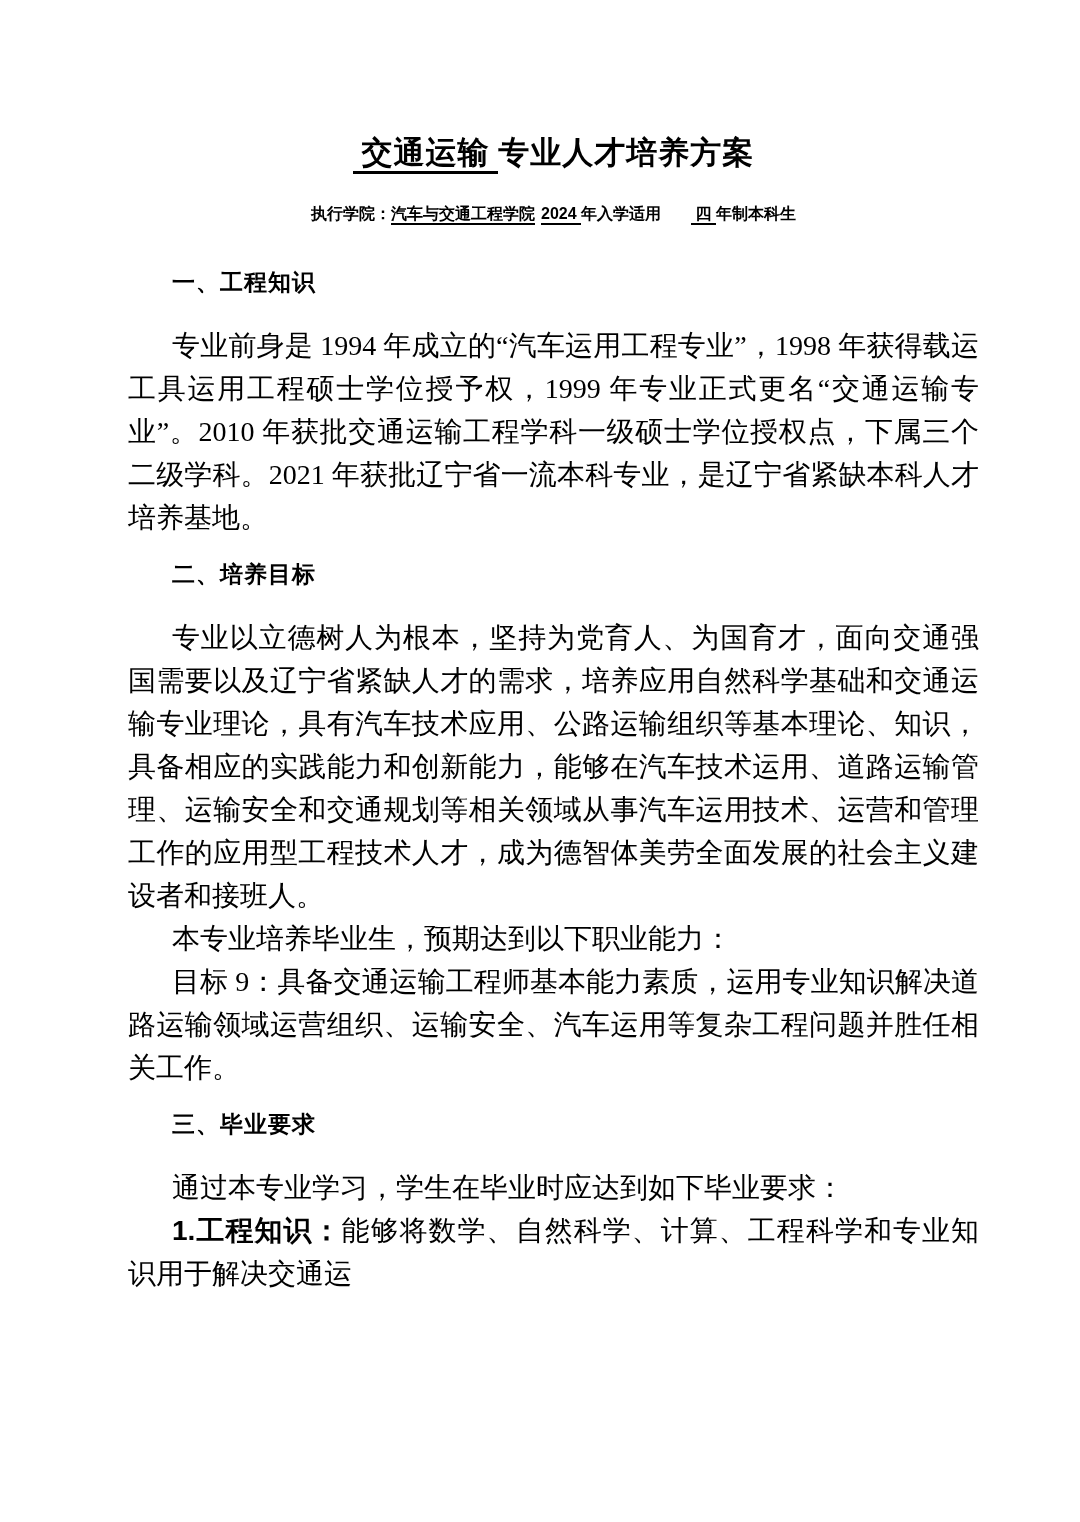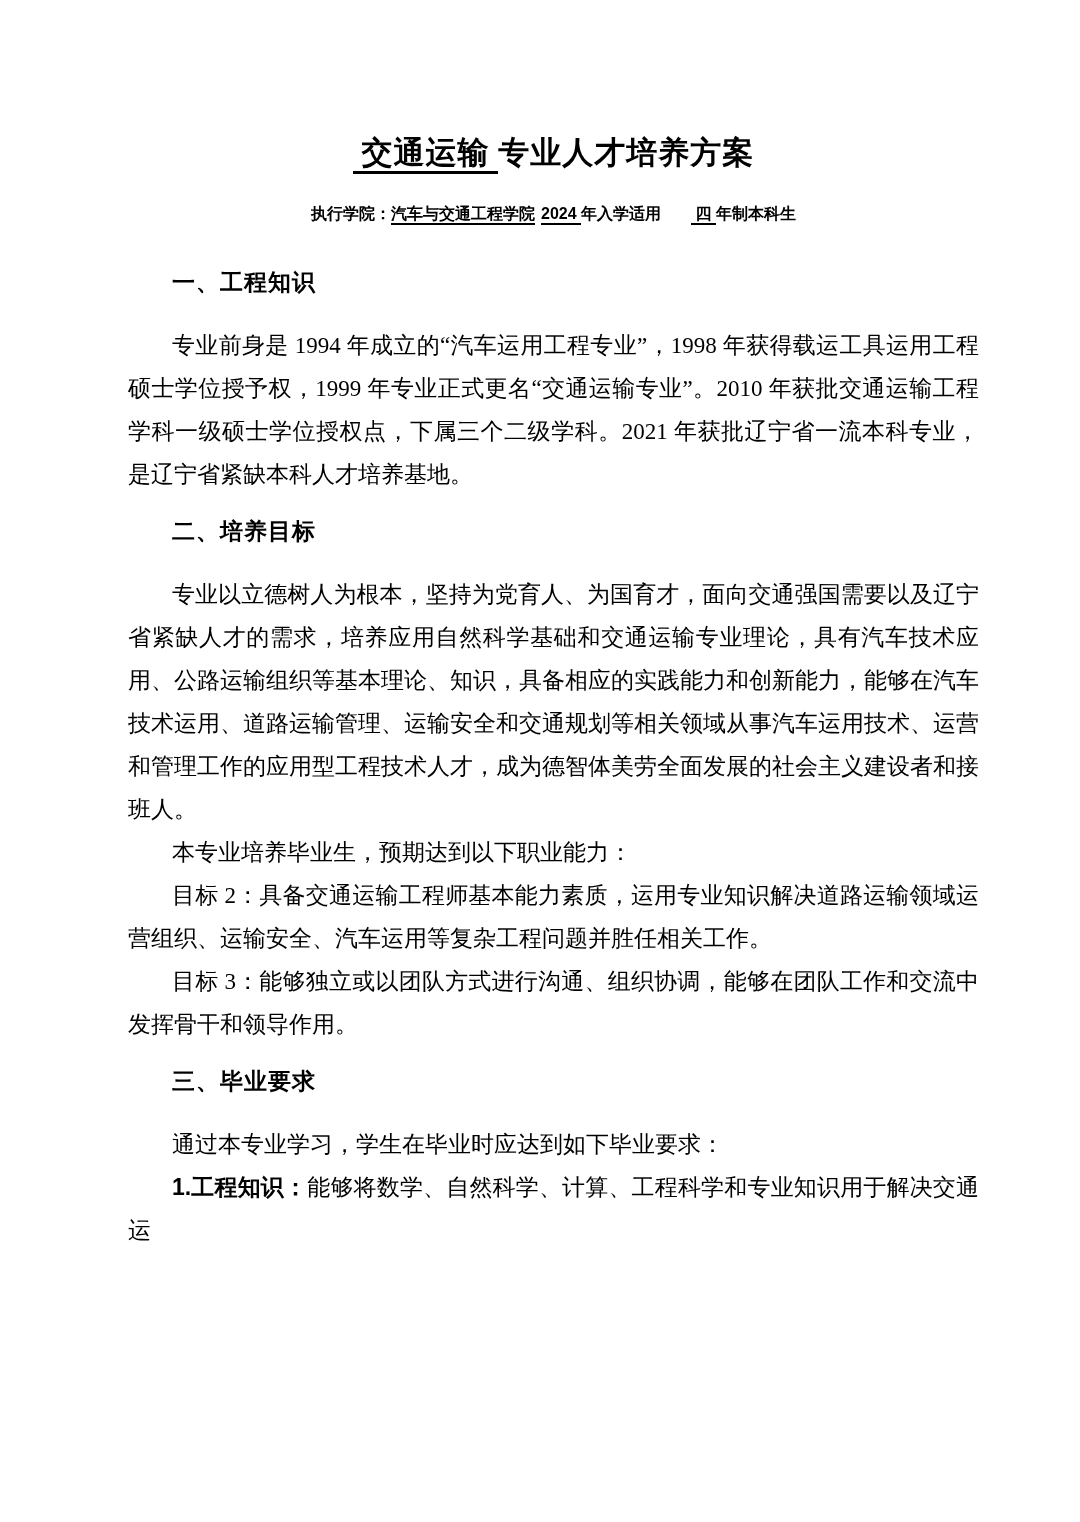--- a/index.html
+++ b/index.html
@@ -61,21 +61,21 @@
     margin: 20px 0 26px 0;
     padding-left: 44px;
     letter-spacing: 1px;
   }
   .section-heading.first {
     margin-top: 40px;
   }
   
   .body-para {
     font-family: "Liberation Serif", "DejaVu Serif", serif;
-    font-size: 23px;
+    font-size: 28px;
     line-height: 43px;
     text-align: justify;
     text-indent: 44px;
     margin: 0;
   }
   .bold-lead {
     font-family: "Liberation Sans", "DejaVu Sans", sans-serif;
     font-weight: bold;
   }
 </style>
@@ -87,20 +87,19 @@
   <h1 class="doc-title"><span class="u-thick"> 交通运输 </span><span>专业人才培养方案</span></h1>
 
   <p class="doc-subtitle"><span>执行学院：</span><span class="u">汽车与交通工程学院</span><span class="u plain-gap">2024 </span><span>年入学适用</span><span class="gap-spacer"></span><span class="u"> 四 </span><span>年制本科生</span></p>
 
   <h2 class="section-heading first">一、工程知识</h2>
   <p class="body-para">专业前身是 1994 年成立的“汽车运用工程专业”，1998 年获得载运工具运用工程硕士学位授予权，1999 年专业正式更名“交通运输专业”。2010 年获批交通运输工程学科一级硕士学位授权点，下属三个二级学科。2021 年获批辽宁省一流本科专业，是辽宁省紧缺本科人才培养基地。</p>
 
   <h2 class="section-heading">二、培养目标</h2>
   <p class="body-para">专业以立德树人为根本，坚持为党育人、为国育才，面向交通强国需要以及辽宁省紧缺人才的需求，培养应用自然科学基础和交通运输专业理论，具有汽车技术应用、公路运输组织等基本理论、知识，具备相应的实践能力和创新能力，能够在汽车技术运用、道路运输管理、运输安全和交通规划等相关领域从事汽车运用技术、运营和管理工作的应用型工程技术人才，成为德智体美劳全面发展的社会主义建设者和接班人。</p>
   <p class="body-para">本专业培养毕业生，预期达到以下职业能力：</p>
-  <p class="body-para">目标 2：具备交通运输工程师基本能力素质，运用专业知识解决道路运输领域运营组织、运输安全、汽车运用等复杂工程问题并胜任相关工作。</p>
-  <p class="body-para">目标 3：能够独立或以团队方式进行沟通、组织协调，能够在团队工作和交流中发挥骨干和领导作用。</p>
+  <p class="body-para">目标 9：具备交通运输工程师基本能力素质，运用专业知识解决道路运输领域运营组织、运输安全、汽车运用等复杂工程问题并胜任相关工作。</p>
 
   <h2 class="section-heading">三、毕业要求</h2>
   <p class="body-para">通过本专业学习，学生在毕业时应达到如下毕业要求：</p>
   <p class="body-para"><span class="bold-lead">1.工程知识：</span><span>能够将数学、自然科学、计算、工程科学和专业知识用于解决交通运</span></p>
 
 </div>
 
 </body></html>

